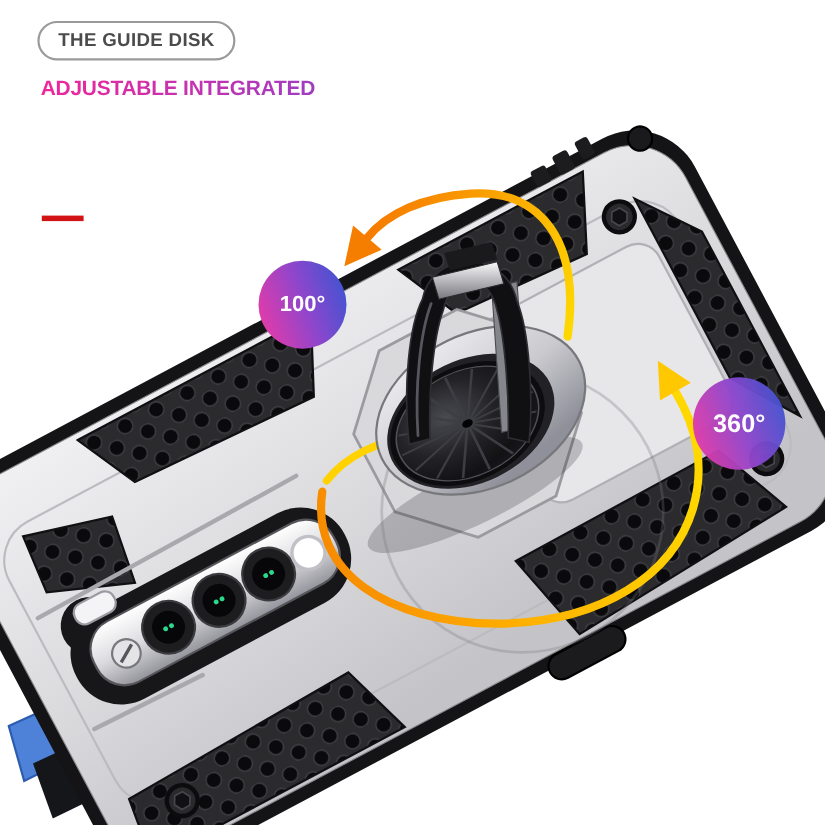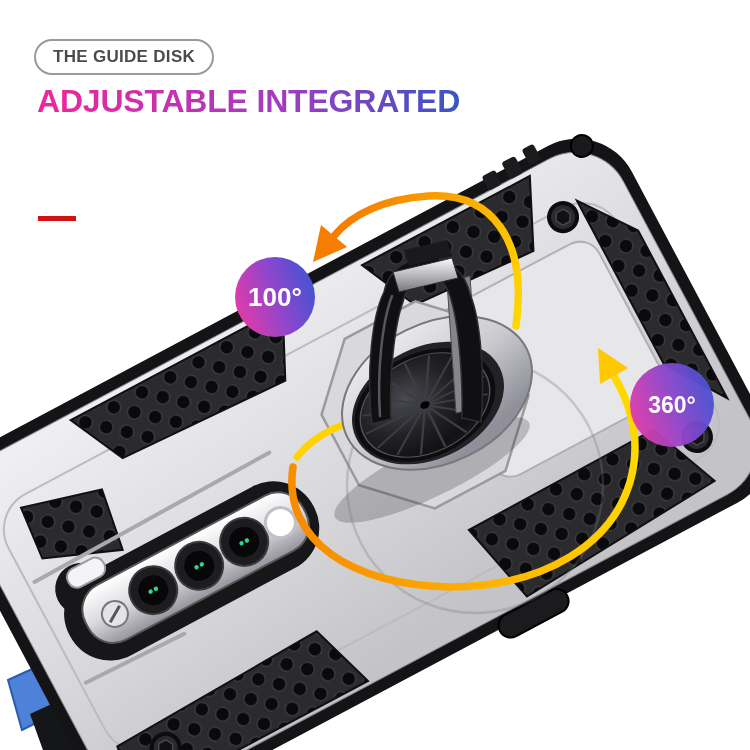--- a/index.html
+++ b/index.html
@@ -1,49 +1,49 @@
 <!DOCTYPE html>
 <html><head>
 <meta charset="utf-8">
 <style>
   html,body{margin:0;padding:0;}
   body{
     width:750px;height:750px;position:relative;overflow:hidden;
     background:#ffffff;
     font-family:"Liberation Sans", sans-serif;
   }
-  .stage{position:absolute;inset:0;margin-top:20px;}
+  .stage{position:absolute;inset:0;}
   
   .pill{
     position:absolute;left:34px;top:19px;
     display:inline-flex;align-items:center;
     padding:6px 17px;border:2px solid #9a9a9a;border-radius:20px;
     font-size:17px;font-weight:bold;color:#4b4b4b;letter-spacing:.3px;
     background:#ffffff;
   }
   
   .heading{
     position:absolute;left:37px;top:62px;width:470px;
-    font-size:32px;line-height:38px;font-weight:bold;letter-spacing:-.2px;
+    font-size:19px;line-height:38px;font-weight:bold;letter-spacing:-.2px;
   }
   .heading span{
     display:block;
     background-image:linear-gradient(90deg,#f0269a 0%,#a23cc0 55%,#2f57c4 100%);
     background-size:440px 100%;background-repeat:no-repeat;
     -webkit-background-clip:text;background-clip:text;color:transparent;
   }
   .dash{position:absolute;left:38px;top:196px;width:38px;height:5px;background:#d11313;}
   
   .deg-badge{
     position:absolute;border-radius:50%;
     display:flex;align-items:center;justify-content:center;
     color:#ffffff;font-weight:bold;
     background:linear-gradient(70deg,#e83aa6 6%,#8f46cc 52%,#3a55d2 96%);
   }
-  #b100{left:235px;top:237px;width:80px;height:80px;font-size:26px;}
+  #b100{left:235px;top:237px;width:80px;height:80px;font-size:20px;}
   #b360{left:630px;top:343px;width:84px;height:84px;font-size:23px;opacity:.96;}
   svg{position:absolute;left:0;top:0;}
 </style>
 </head>
 <body>
 
 <div class="stage">
 
   <svg width="750" height="750" viewBox="0 0 750 750">
     <defs>

